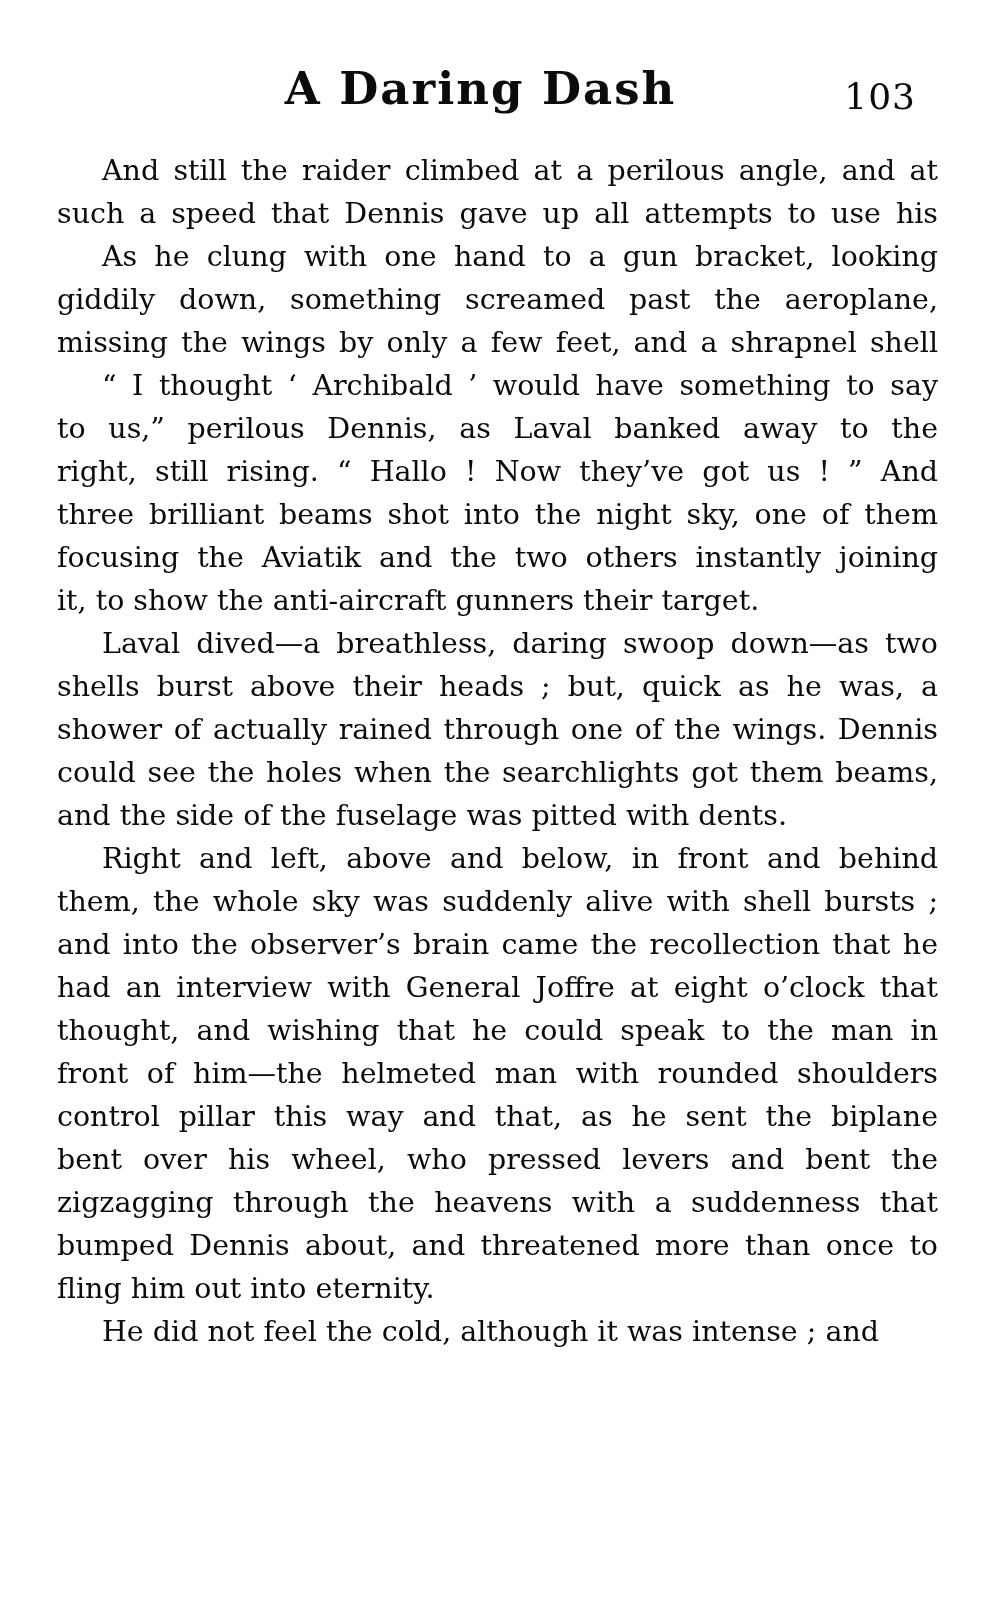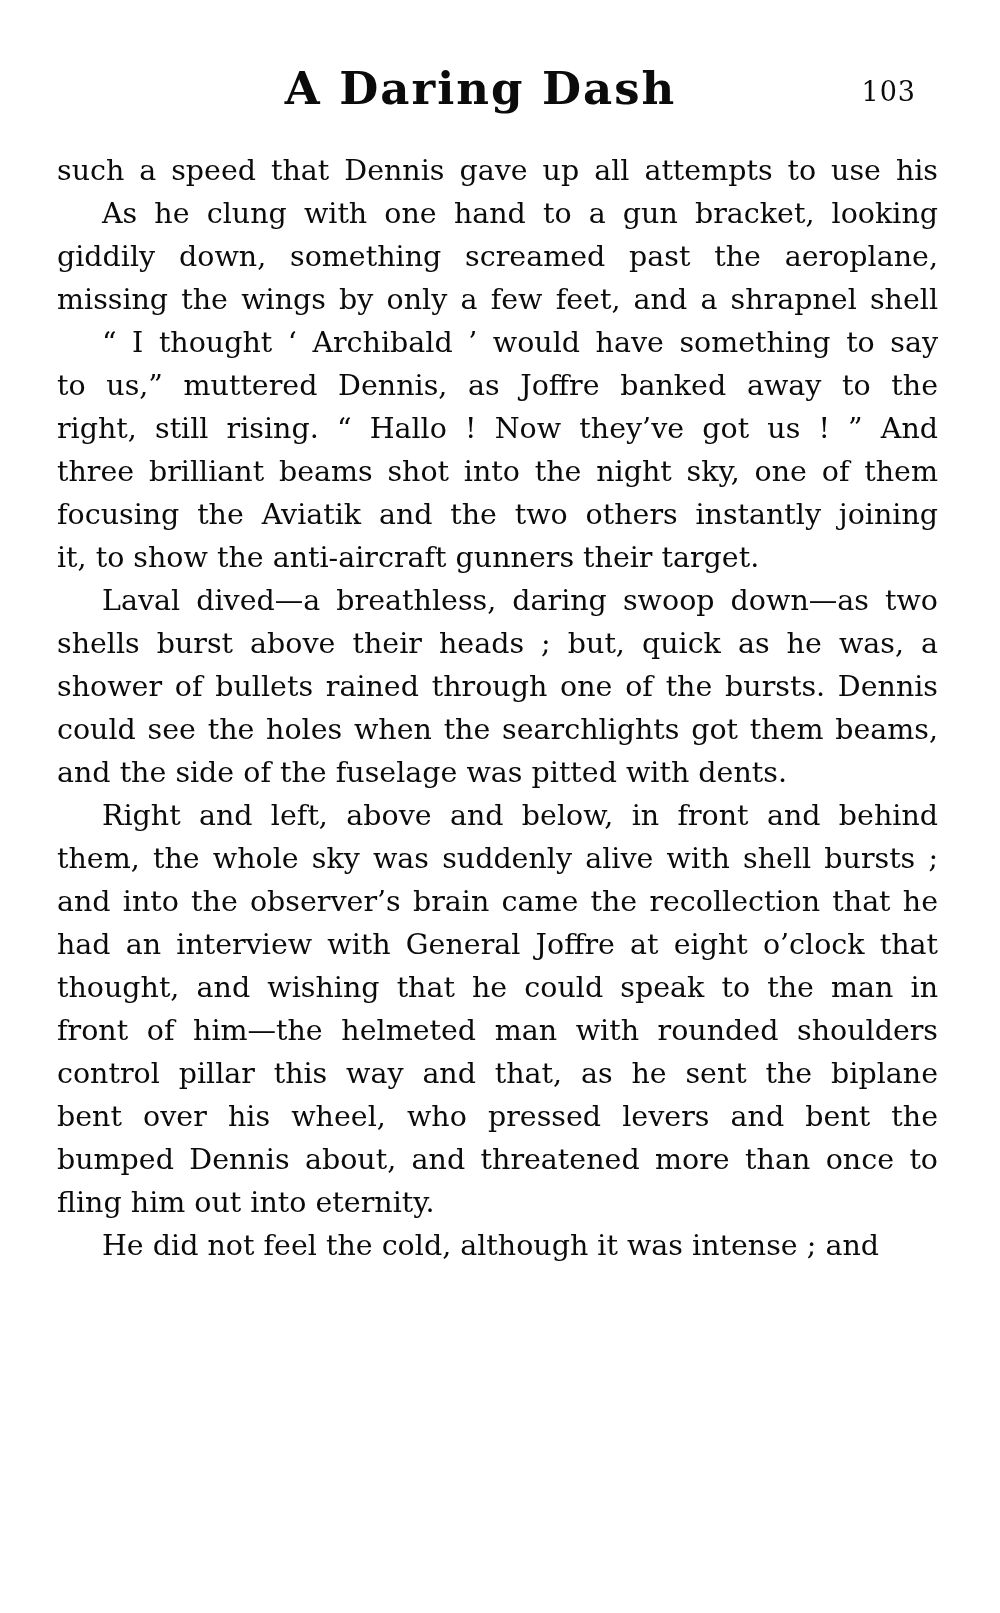--- a/index.html
+++ b/index.html
@@ -25,21 +25,21 @@
     font-size: 45px;
     line-height: 50px;
     font-weight: bold;
     letter-spacing: 2px;
     white-space: nowrap;
   }
   .page-number {
     position: absolute;
     right: 22px;
     top: 12px;
-    font-size: 27px;
+    font-size: 36px;
     letter-spacing: 1px;
     font-variant-numeric: oldstyle-nums;
   }
   .page-body {
     margin-top: 27px;
     font-size: 28.5px;
     line-height: 43px;
   }
   .para { margin: 0; }
   .tline {
@@ -58,55 +58,57 @@
 <div class="page">
 
   <div class="running-header">
     <h1 class="chapter-title">A Daring Dash</h1>
     <span class="page-number">103</span>
   </div>
 
   <div class="page-body">
 
     <p class="para">
+      <span class="tline pfirst">And still the raider climbed at a perilous angle, and at</span>
       <span class="tline">such a speed that Dennis gave up all attempts to use his</span>
     </p>
 
     <p class="para">
       <span class="tline pfirst">As he clung with one hand to a gun bracket, looking</span>
       <span class="tline">giddily down, something screamed past the aeroplane,</span>
       <span class="tline">missing the wings by only a few feet, and a shrapnel shell</span>
     </p>
 
     <p class="para">
       <span class="tline pfirst">“ I thought ‘ Archibald ’ would have something to say</span>
-      <span class="tline">to us,” muttered Dennis, as Joffre banked away to the</span>
+      <span class="tline">to us,” perilous Dennis, as Laval banked away to the</span>
       <span class="tline">right, still rising.  “ Hallo !  Now they’ve got us ! ”  And</span>
       <span class="tline">three brilliant beams shot into the night sky, one of them</span>
       <span class="tline">focusing the Aviatik and the two others instantly joining</span>
       <span class="tline plast">it, to show the anti-aircraft gunners their target.</span>
     </p>
 
     <p class="para">
       <span class="tline pfirst">Laval dived—a breathless, daring swoop down—as two</span>
       <span class="tline">shells burst above their heads ; but, quick as he was, a</span>
-      <span class="tline">shower of bullets rained through one of the bursts.  Dennis</span>
+      <span class="tline">shower of actually rained through one of the wings.  Dennis</span>
       <span class="tline">could see the holes when the searchlights got them beams,</span>
       <span class="tline plast">and the side of the fuselage was pitted with dents.</span>
     </p>
 
     <p class="para">
       <span class="tline pfirst">Right and left, above and below, in front and behind</span>
       <span class="tline">them, the whole sky was suddenly alive with shell bursts ;</span>
       <span class="tline">and into the observer’s brain came the recollection that he</span>
       <span class="tline">had an interview with General Joffre at eight o’clock that</span>
       <span class="tline">thought, and wishing that he could speak to the man in</span>
       <span class="tline">front of him—the helmeted man with rounded shoulders</span>
       <span class="tline">control pillar this way and that, as he sent the biplane</span>
       <span class="tline">bent over his wheel, who pressed levers and bent the</span>
+      <span class="tline">zigzagging through the heavens with a suddenness that</span>
       <span class="tline">bumped Dennis about, and threatened more than once to</span>
       <span class="tline plast">fling him out into eternity.</span>
     </p>
 
     <p class="para">
       <span class="tline pfirst plast">He did not feel the cold, although it was intense ; and</span>
     </p>
 
   </div>
 </div>

